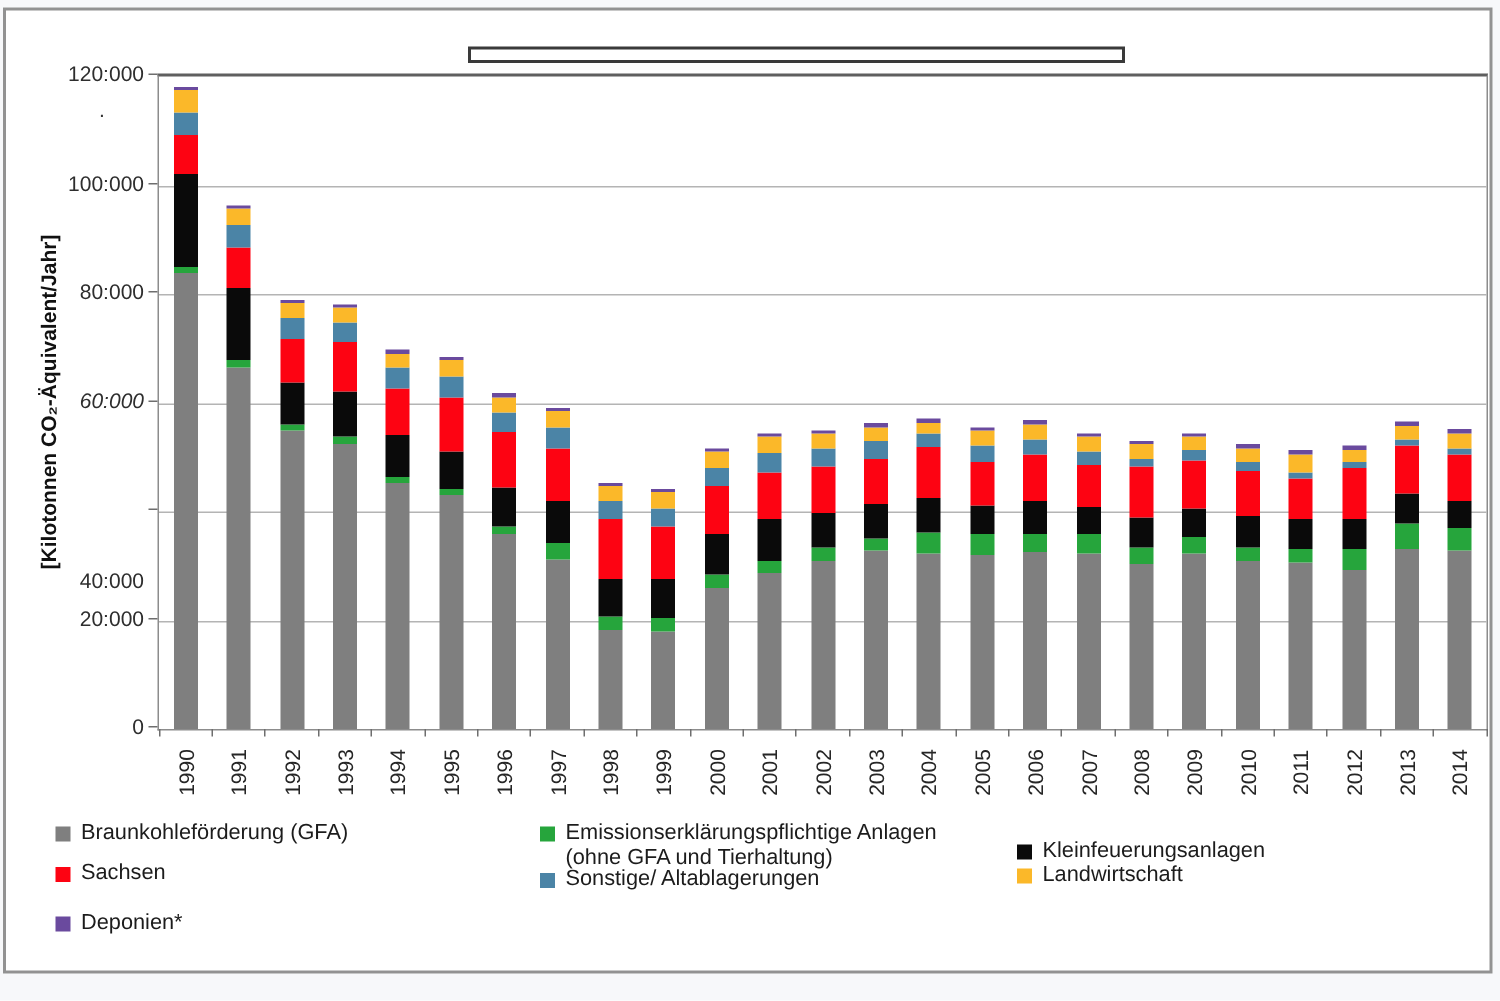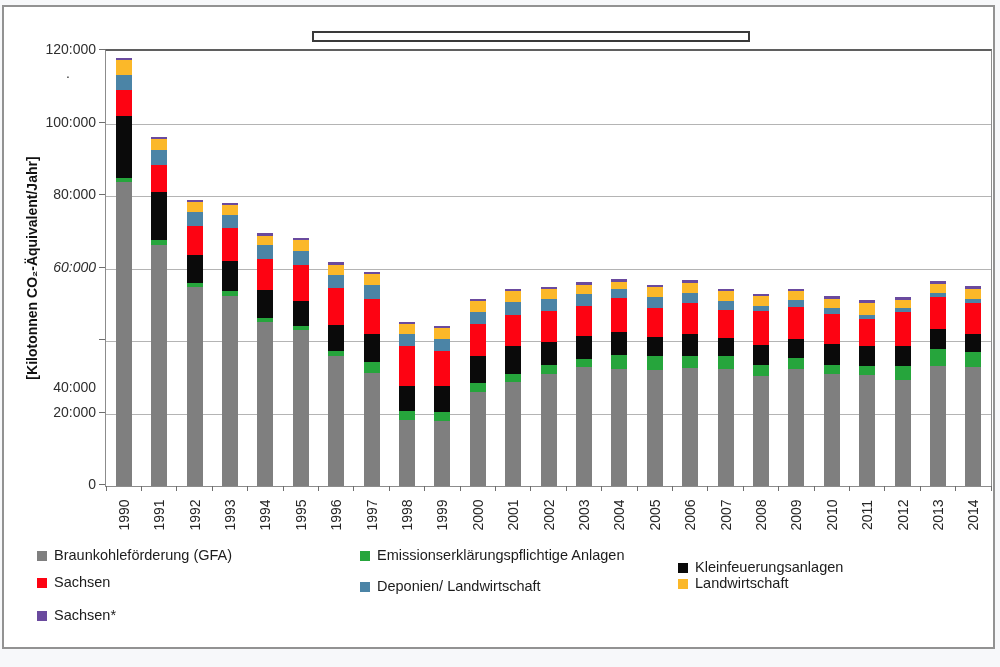--- a/index.html
+++ b/index.html
@@ -310,35 +310,36 @@
         </div>
         <div class="legend-item" style="left: 0px; top: 567px;">
           <div class="legend-marker" style="background: rgb(253, 3, 18);"></div>
           <div class="legend-text">
             <div>Sachsen</div>
           </div>
         </div>
         <div class="legend-item" style="left: 0px; top: 600px;">
           <div class="legend-marker" style="background: rgb(106, 74, 158);"></div>
           <div class="legend-text">
-            <div>Sachsen*</div>
+            <div>Deponien*</div>
           </div>
         </div>
       </div>
       <div class="legend-col" style="left: 356px; top: 0px;">
         <div class="legend-item" style="left: 0px; top: 540px;">
           <div class="legend-marker" style="background: rgb(38, 165, 60);"></div>
           <div class="legend-text">
             <div>Emissionserklärungspflichtige Anlagen</div>
+            <div>(ohne GFA und Tierhaltung)</div>
           </div>
         </div>
         <div class="legend-item" style="left: 0px; top: 571px;">
           <div class="legend-marker" style="background: rgb(75, 132, 166);"></div>
           <div class="legend-text">
-            <div>Deponien/ Landwirtschaft</div>
+            <div>Sonstige/ Altablagerungen</div>
           </div>
         </div>
       </div>
       <div class="legend-col" style="left: 674px; top: 0px;">
         <div class="legend-item" style="left: 0px; top: 552px;">
           <div class="legend-marker" style="background: rgb(10, 10, 10);"></div>
           <div class="legend-text">
             <div>Kleinfeuerungsanlagen</div>
           </div>
         </div>

